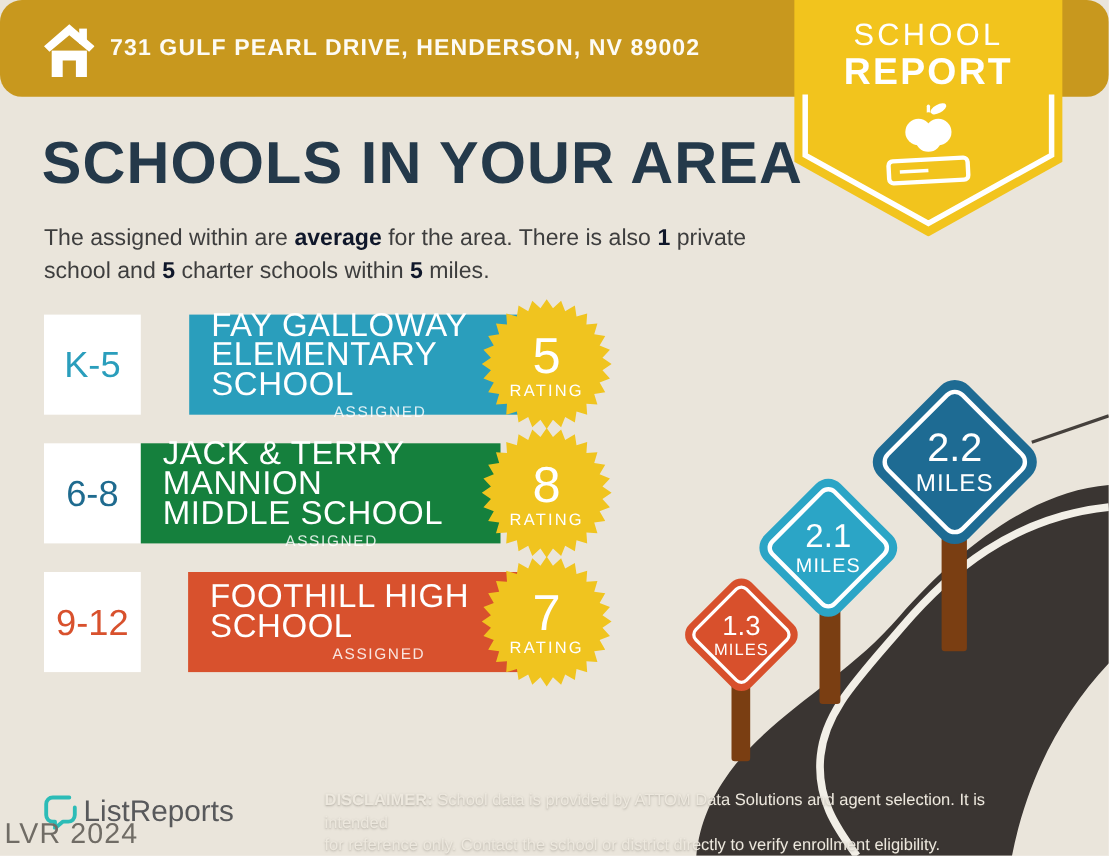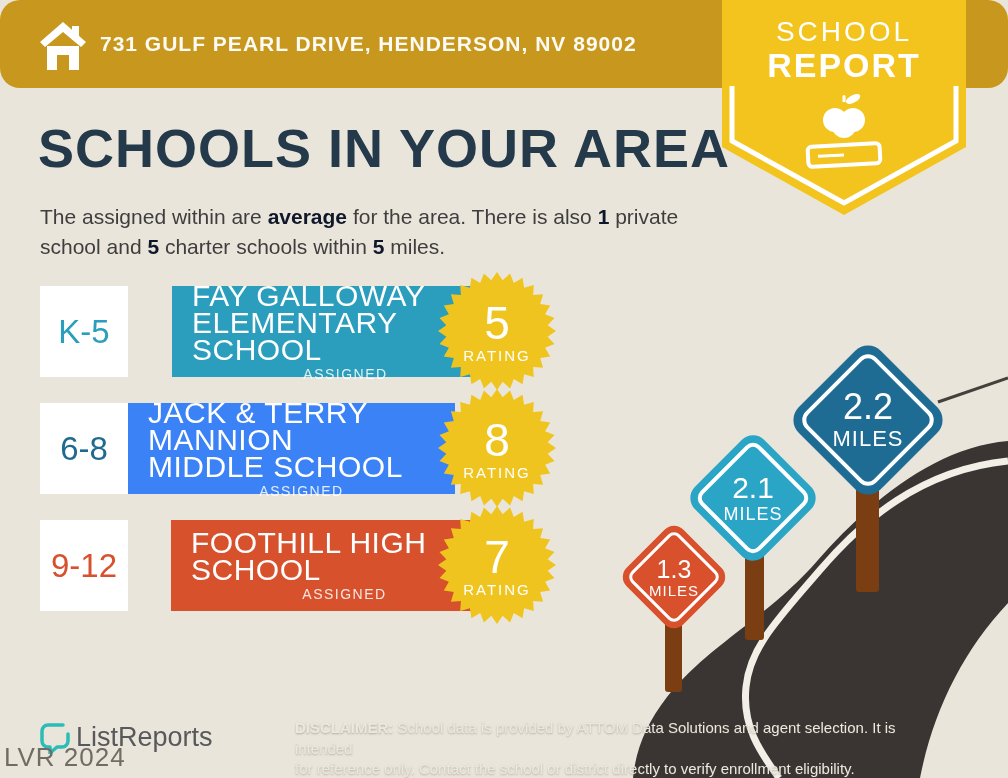--- a/index.html
+++ b/index.html
@@ -39,21 +39,21 @@
   .row-0{top:286px;gap:44px;} .row-1{top:403px;} .row-2{top:520px;gap:43px;}
   .grade-box{
     width:88px; background:#FFFFFF; display:flex; align-items:center; justify-content:center;
     font-size:33px; font-weight:400;
   }
   .bar{
     width:327px; display:flex; flex-direction:column; justify-content:center;
     padding-left:20px; box-sizing:border-box; color:#FFFFFF;
   }
   .row-0 .bar{background:#2A9EBC;} .row-0 .grade-box{color:#2A9EBC;}
-  .row-1 .bar{background:#3b82f6;} .row-1 .grade-box{color:#1F6B8F;}
+  .row-1 .bar{background:#15803d;} .row-1 .grade-box{color:#1F6B8F;}
   .row-2 .bar{background:#D8512D;} .row-2 .grade-box{color:#D8512D;}
   .school-name{font-size:30px; line-height:27px; letter-spacing:0.5px;}
   .assigned{font-size:14px; letter-spacing:1.5px; margin-top:3px; color:rgba(255,255,255,0.85);text-align:center;}
   
   .starburst{position:absolute; left:437px; width:120px; height:120px; z-index:3;}
   .star-0{top:271px;} .star-1{top:388px;} .star-2{top:505px;}
   .star-text{
     position:absolute; inset:0; display:flex; flex-direction:column; align-items:center;
     justify-content:center; color:#FFFFFF; padding-top:2px;
   }

